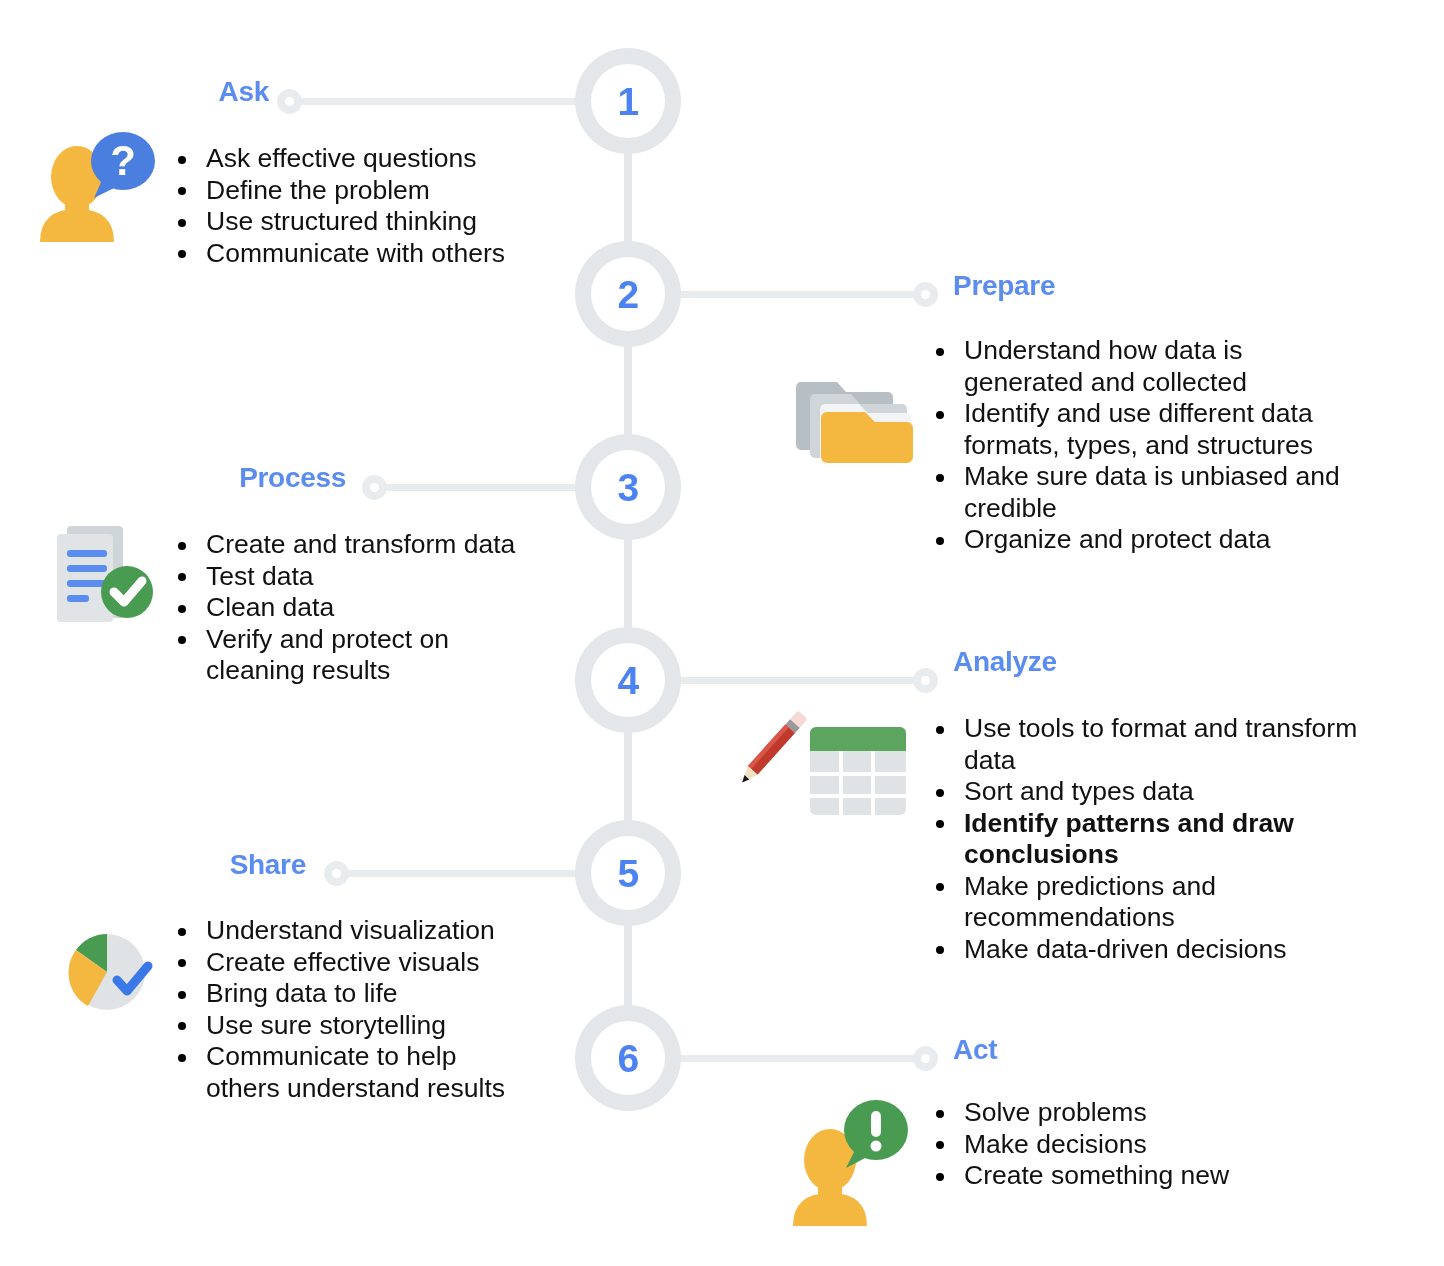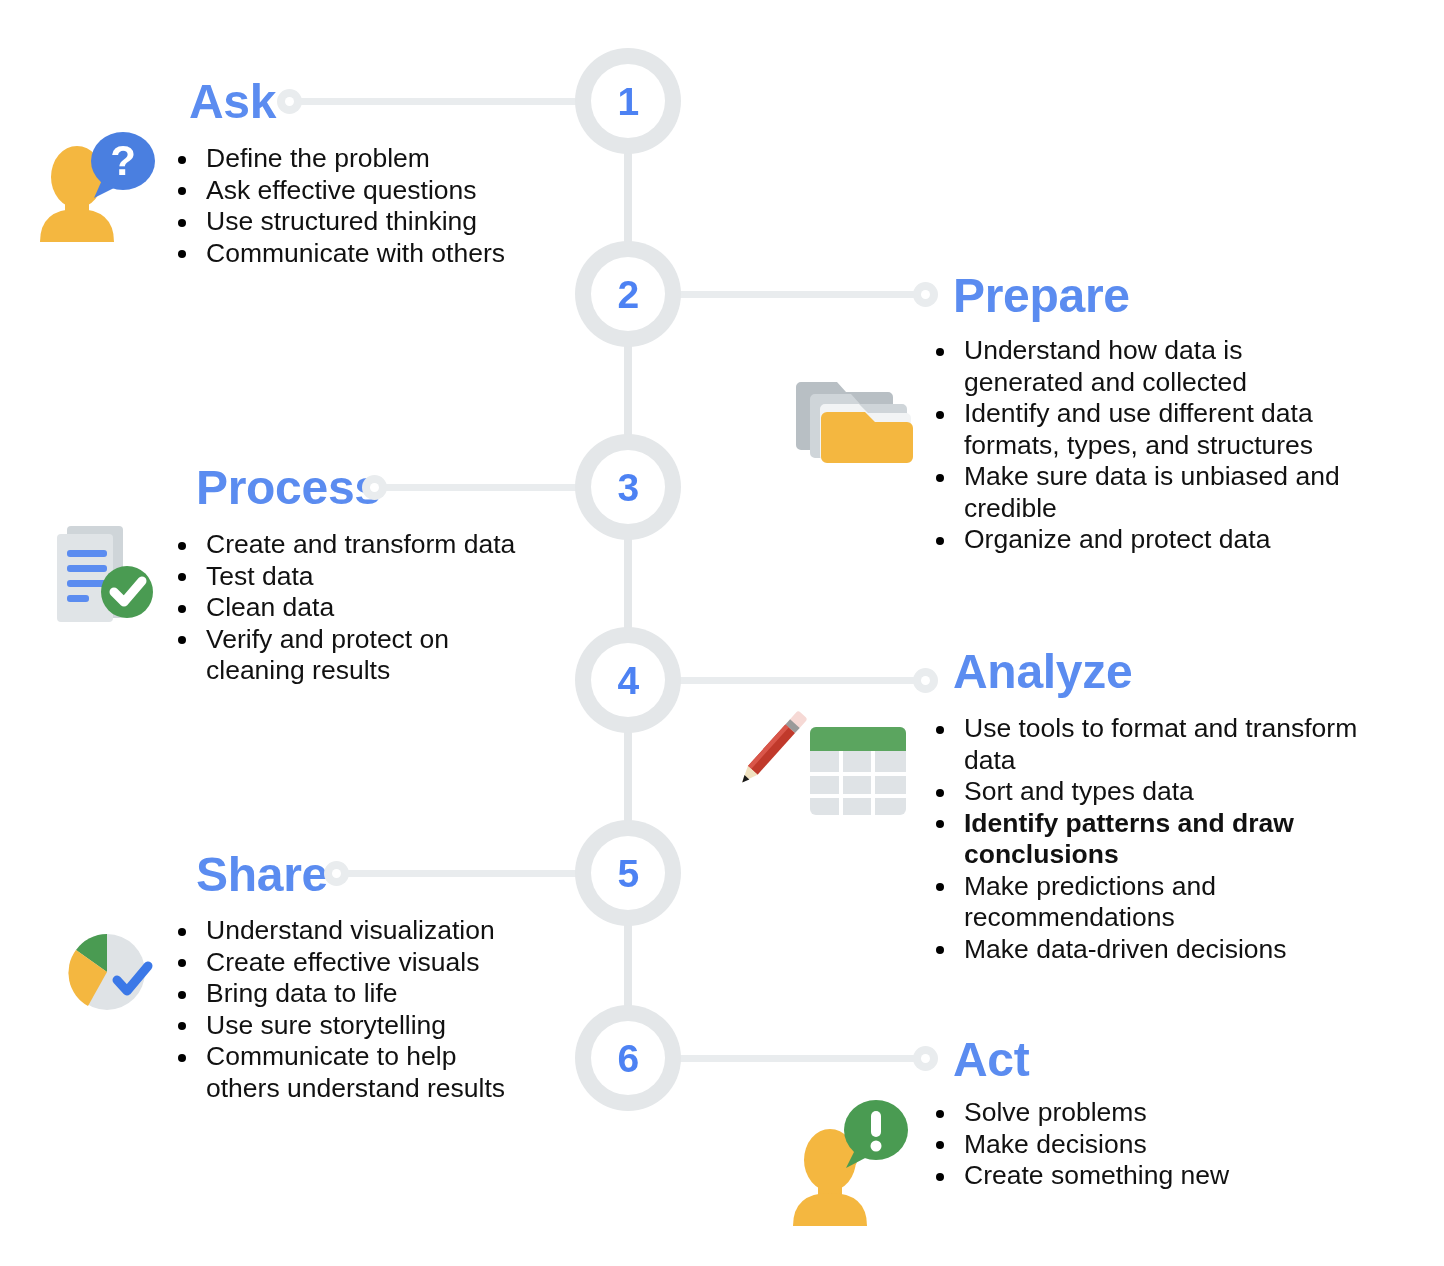--- a/index.html
+++ b/index.html
@@ -79,21 +79,21 @@
     width: 9px;
     height: 9px;
     border-radius: 50%;
     background: #ffffff;
   }
 
   
   .section { position: absolute; }
   .sec-title {
     position: absolute;
-    font-size: 48px;
+    font-size: 28px;
     font-weight: bold;
     color: #5b8cf0;
     line-height: 1;
     letter-spacing: -0.3px;
     white-space: nowrap;
   }
   .sec-title.right { text-align: left; }
   .sec-title.left  { text-align: right; }
 
   ul.bullets {
@@ -201,22 +201,22 @@
         <rect x="29" y="68" width="24" height="18" fill="#f4b740"></rect>
 
         <ellipse cx="87" cy="31" rx="32" ry="29" fill="#4a7fe0"></ellipse>
         <path d="M66 50 L58 68 L80 57 Z" fill="#4a7fe0"></path>
 
         <text x="87" y="45" font-family="&quot;Liberation Sans&quot;, sans-serif" font-size="42" font-weight="bold" fill="#ffffff" text-anchor="middle">?</text>
       </svg>
     </div>
 
     <ul class="bullets" style="left:170px;top:143px;width:400px;">
+      <li>Ask effective questions</li>
       <li>Define the problem</li>
-      <li>Ask effective questions</li>
       <li>Use structured thinking</li>
       <li>Communicate with others</li>
     </ul>
   </div>
 
   <div class="section">
     <div class="sec-title right" style="left:953px;top:272px;">Prepare</div>
 
     <div class="icon-wrap" style="left:795px;top:368px;">
       <svg width="120" height="100" viewBox="0 0 120 100" aria-hidden="true">

